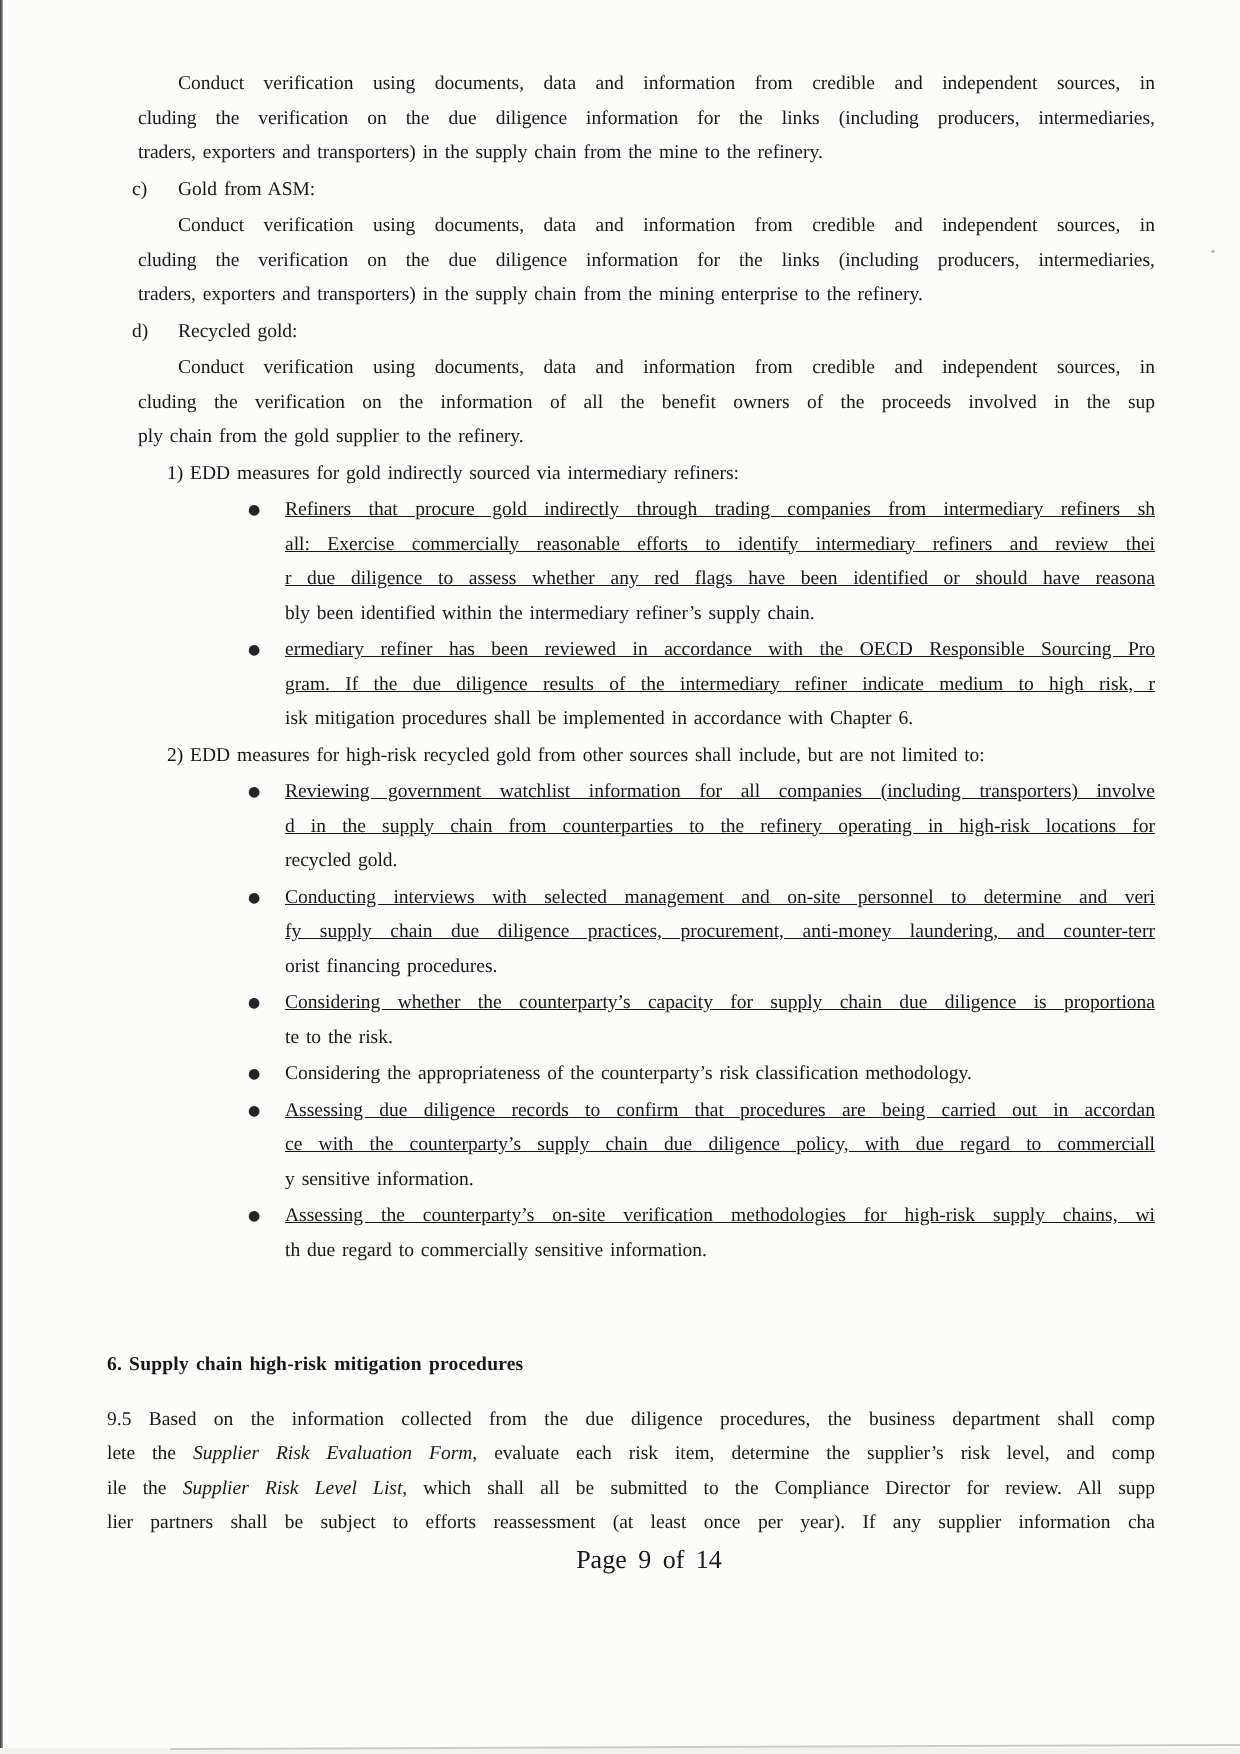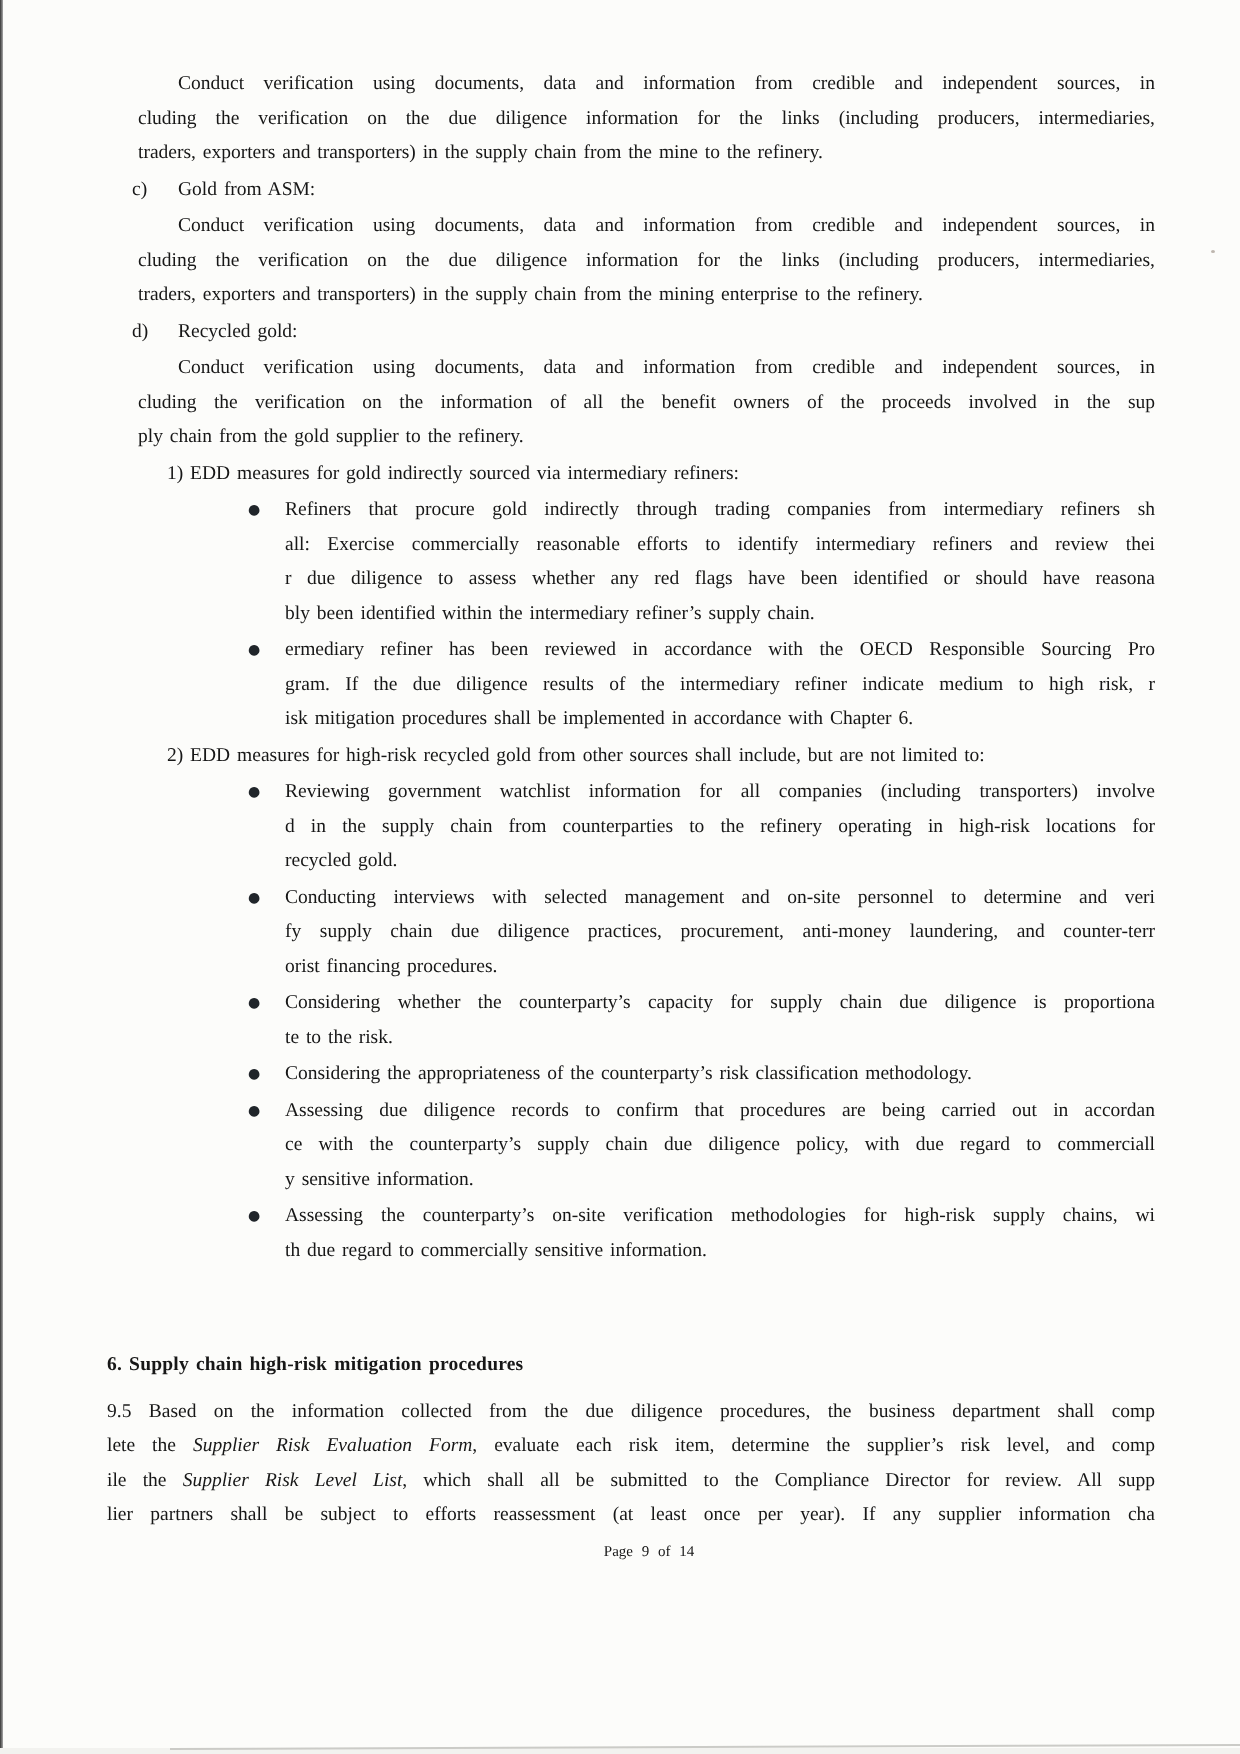--- a/index.html
+++ b/index.html
@@ -16,39 +16,39 @@
     padding: 67px 85px 0 107px;
     font-size: 19.5px;
     line-height: 34.5px;
     word-spacing: 2px;
     text-rendering: geometricPrecision;
   }
   .block { margin: 0 0 2px 0; }
   .b-ind { margin-left: 31px; }
   .line { text-align: justify; }
   .p .line:not(:last-child) { text-align-last: justify; }
-  .bullet .line:not(:last-child) { text-align-last: justify; }
+  .bullet .line:not(:last-child) { text-align-last: justify; text-decoration: underline; }
   .flush-last .line:last-child { text-align-last: justify; }
   .first-ind .line:first-child { text-indent: 40px; }
   .item { margin-left: 25px; }
   .item .label { display: inline-block; width: 46px; }
   .num { margin-left: 60px; }
   .bullet { position: relative; padding-left: 147px; }
   .bullet .marker {
     position: absolute; left: 110px; top: 0;
     font-size: 14px; line-height: 34.5px;
     font-family: "DejaVu Sans", sans-serif;
     color: #20252a;
   }
-  .h { font-weight: bold; margin-top: 80px; margin-bottom: 12px; letter-spacing: 0.2px; }
+  .h { font-weight: bold; margin-top: 80px; margin-bottom: 20px; letter-spacing: 0.2px; }
   .it { font-style: italic; }
   .footer {
     text-align: center;
     transform: translateX(18px);
-    font-size: 15px;
+    font-size: 26px;
     word-spacing: 5px;
   }
   
   .edge-left {
     position: absolute; left: 0; top: 0; width: 3px; height: 1754px;
     background: linear-gradient(to right, #353535, #a8a8a8);
   }
   .bottom-strip {
     position: absolute; left: 0; top: 1748px; width: 1240px; height: 6px;
     background: #f2f2ef;

